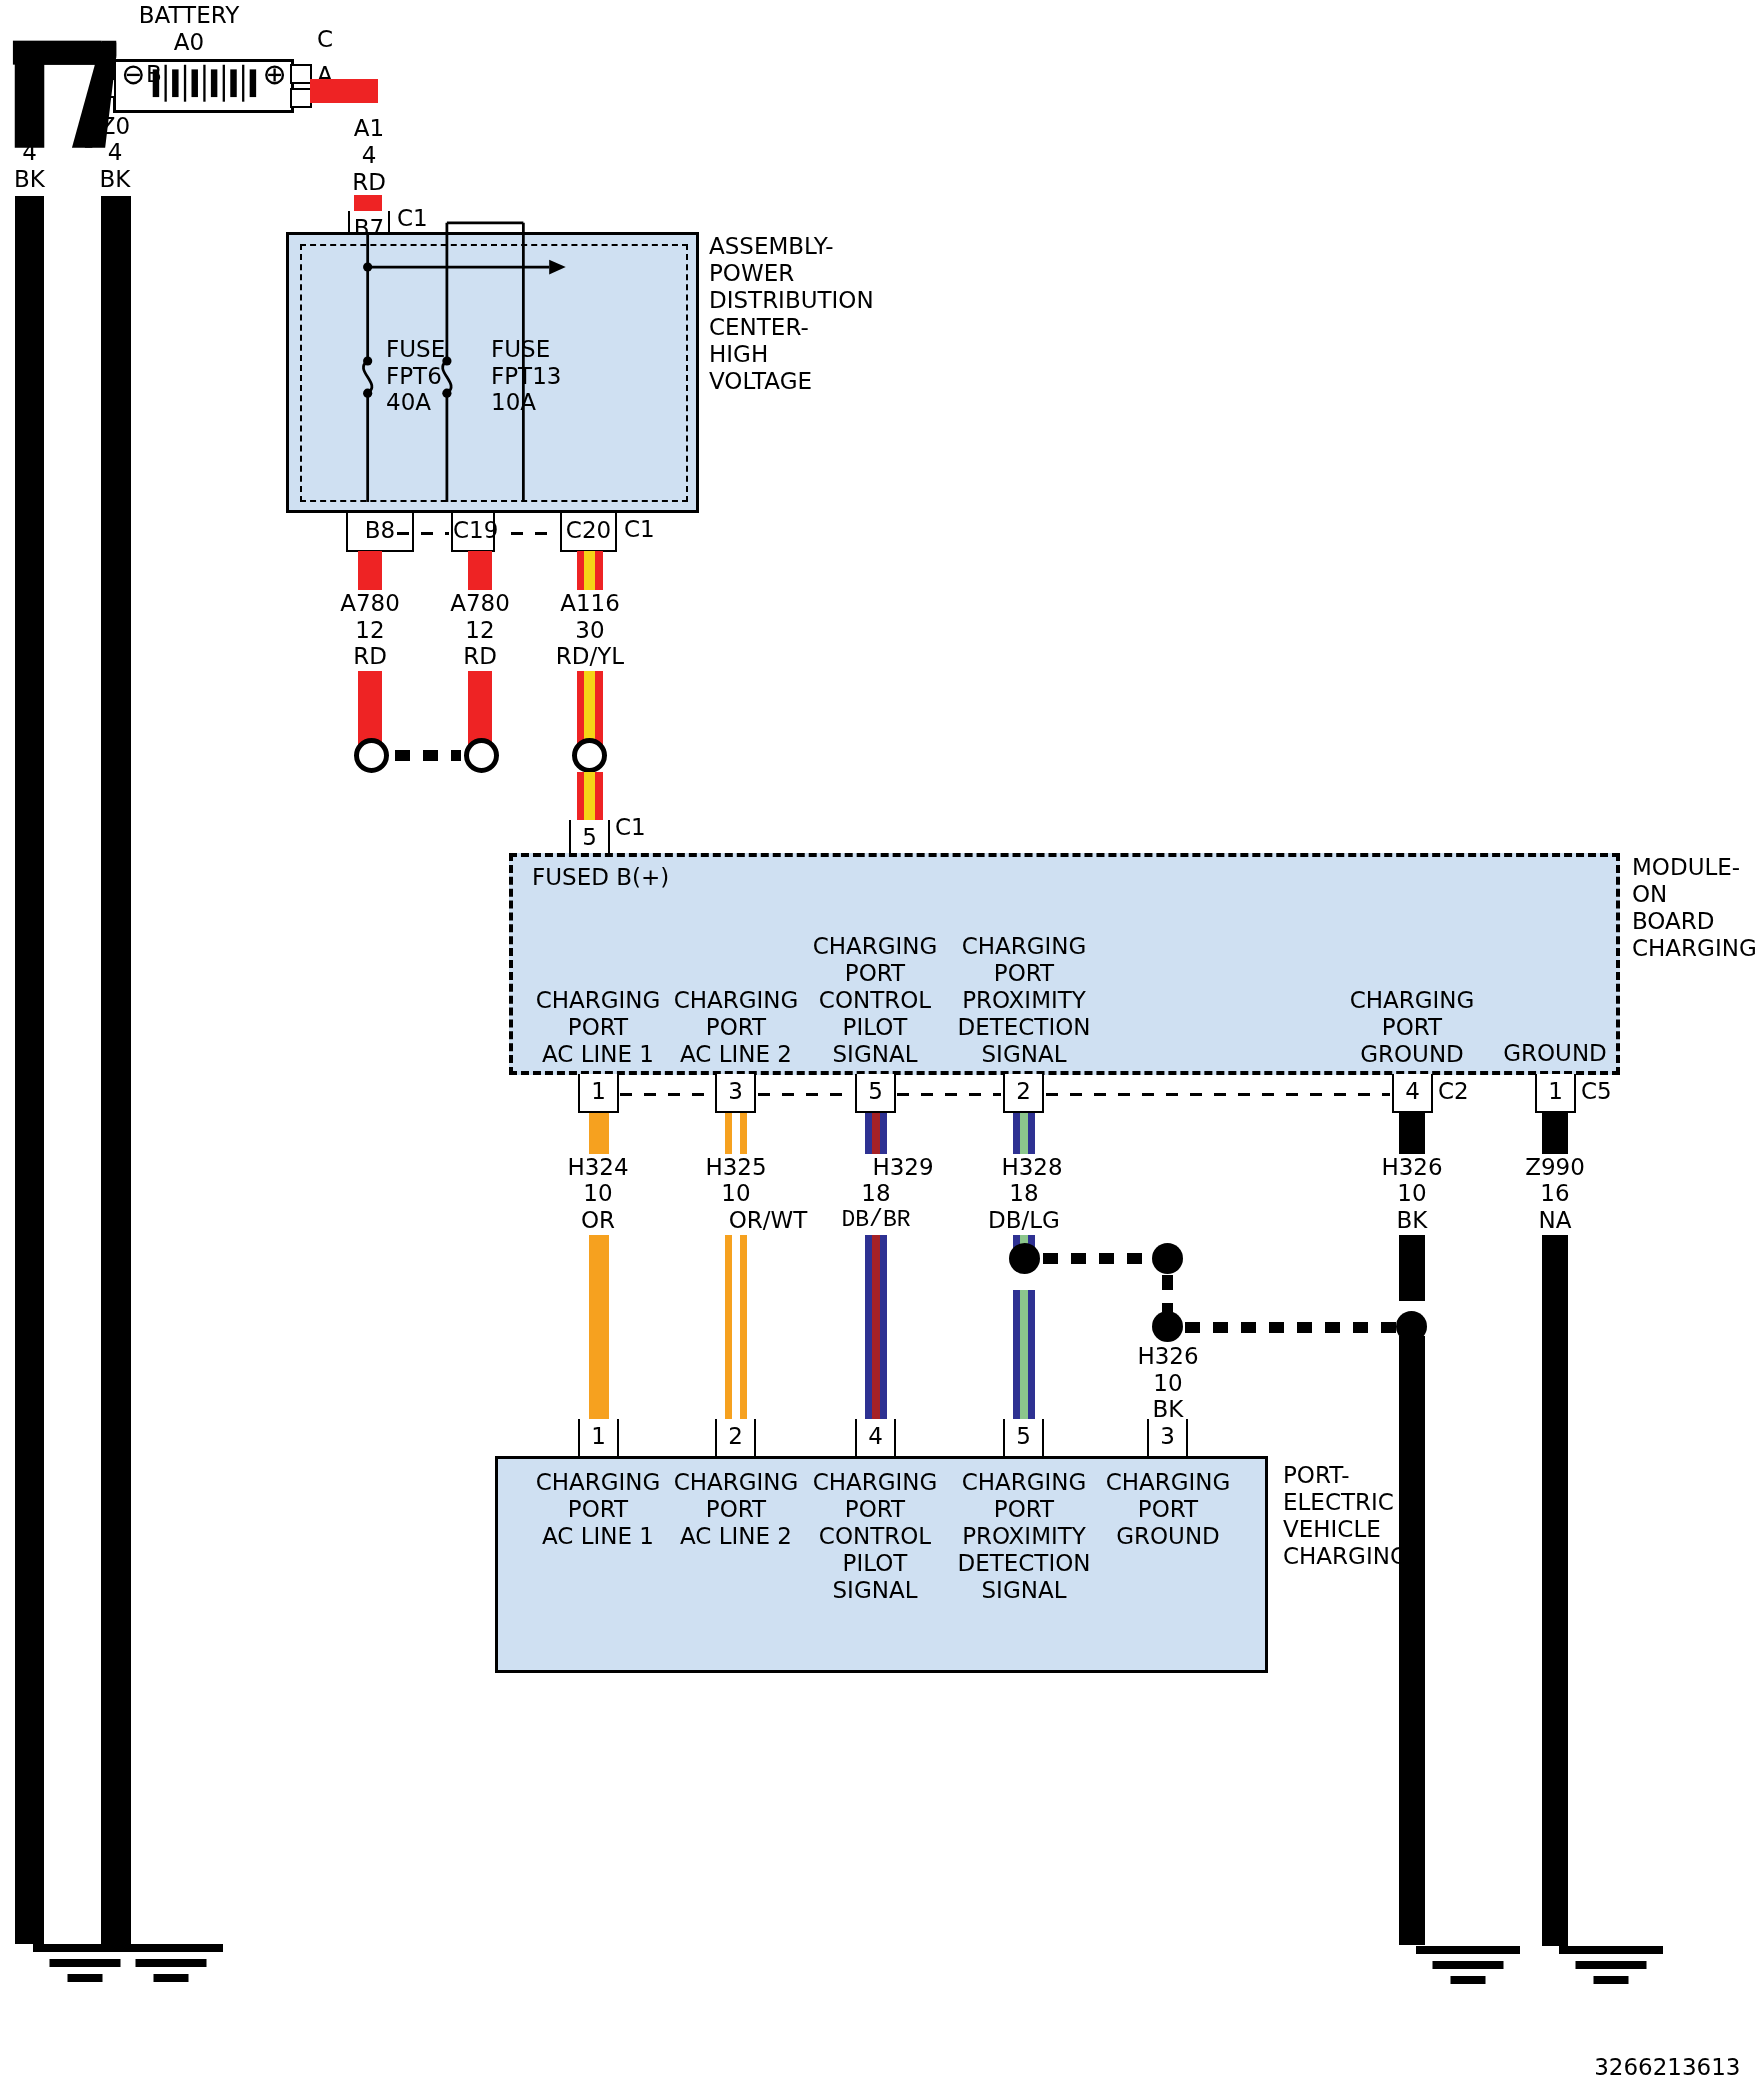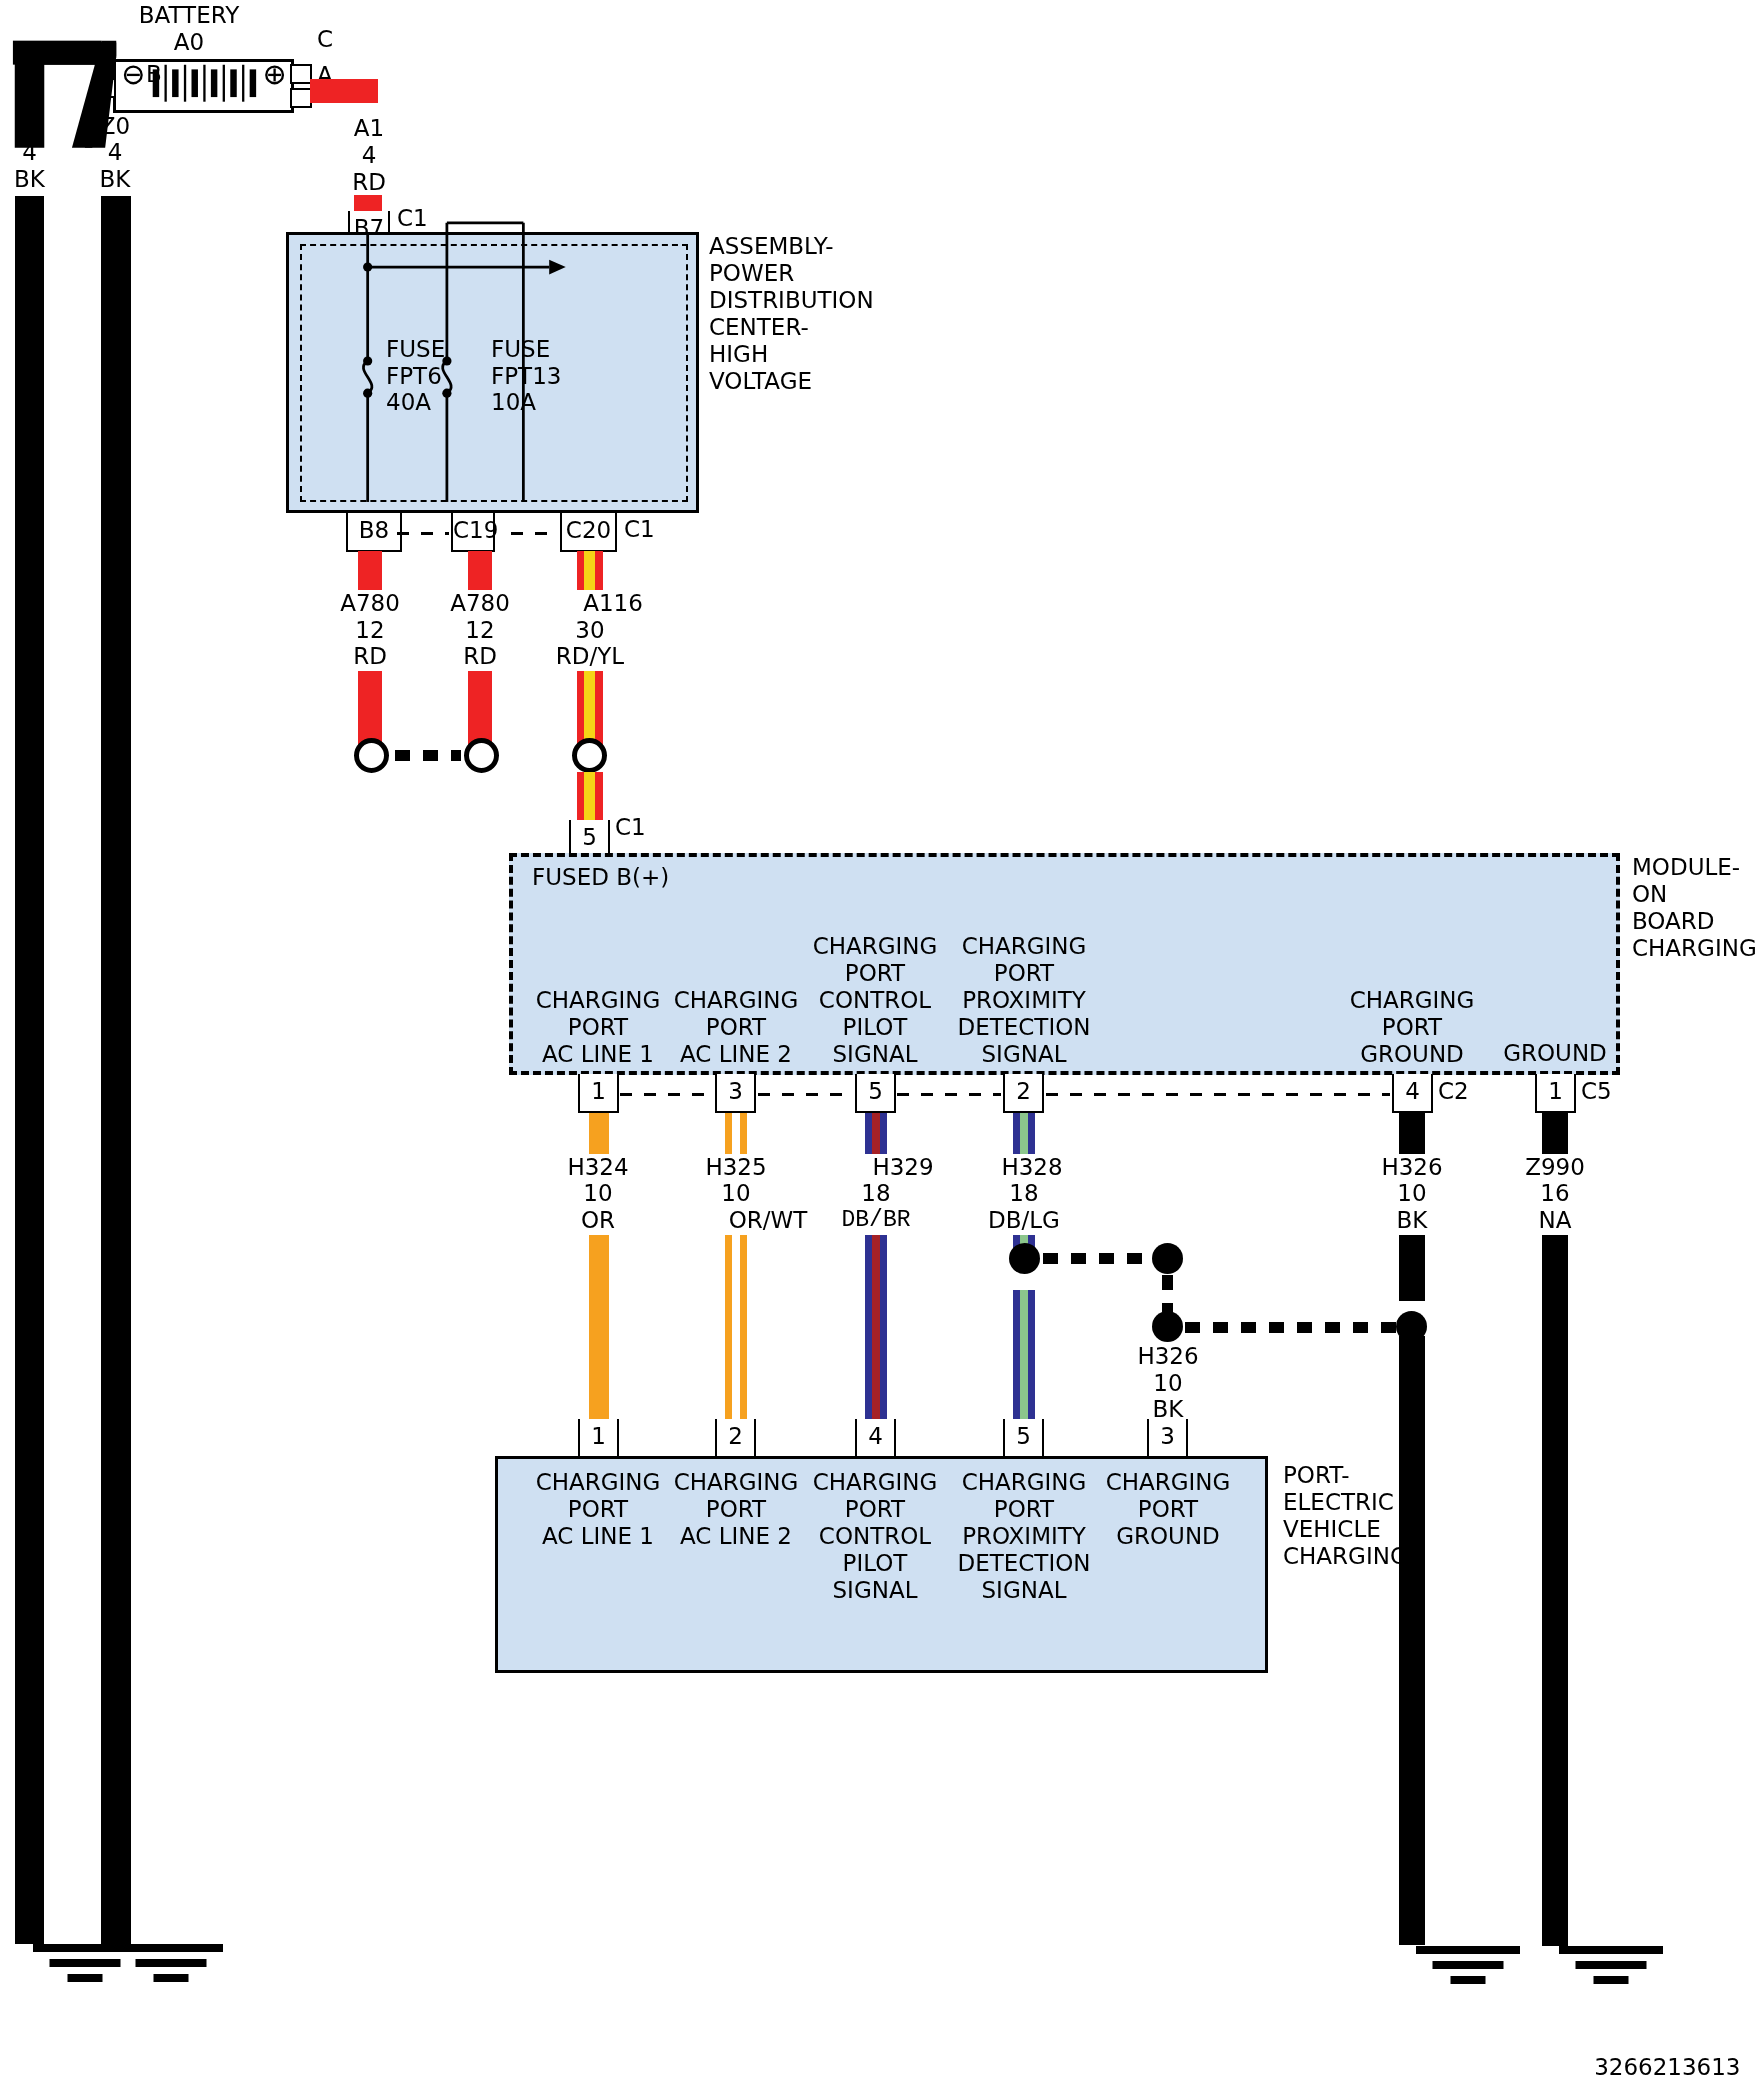--- a/index.html
+++ b/index.html
@@ -135,42 +135,42 @@
 <div class="lbl l" style="left:491px;top:363px;">FPT13</div>
 <div class="lbl l" style="left:491px;top:389px;">10A</div>
 
 <div class="lbl l" style="left:709px;top:233px;white-space:pre-line;">ASSEMBLY-
 POWER
 DISTRIBUTION
 CENTER-
 HIGH
 VOLTAGE</div>
 
-<div class="pin" style="left:346px;top:513px;width:56px;height:39px;">B8</div>
+<div class="pin" style="left:346px;top:513px;width:68px;height:39px;">B8</div>
 <div class="pin" style="left:451px;top:513px;width:44px;height:39px;">C19</div>
 <div class="pin" style="left:560px;top:513px;width:57px;height:39px;">C20</div>
 <div class="lbl" style="left:624px;top:516px;">C1</div>
 <div class="dashline" style="left:397px;top:532px;width:52px;"></div>
 <div class="dashline" style="left:511px;top:532px;width:46px;"></div>
 
 <div class="wire red" style="left:358px;top:551px;width:24px;height:39px;"></div>
 <div class="lbl c" style="left:370px;top:590px;">A780</div>
 <div class="lbl c" style="left:370px;top:617px;">12</div>
 <div class="lbl c" style="left:370px;top:643px;">RD</div>
 <div class="wire red" style="left:358px;top:671px;width:24px;height:85px;"></div>
 
 <div class="wire red" style="left:468px;top:551px;width:24px;height:39px;"></div>
 <div class="lbl c" style="left:480px;top:590px;">A780</div>
 <div class="lbl c" style="left:480px;top:617px;">12</div>
 <div class="lbl c" style="left:480px;top:643px;">RD</div>
 <div class="wire red" style="left:468px;top:671px;width:24px;height:85px;"></div>
 
 <div class="wire" style="left:577px;top:551px;width:26px;height:39px;
      background:linear-gradient(to right,#ee2324 0 7.4px,#f5d417 7.4px 18.5px,#ee2324 18.5px 26px);"></div>
-<div class="lbl c" style="left:590px;top:590px;margin-left:23px;">A116</div>
+<div class="lbl c" style="left:590px;top:590px;">A116</div>
 <div class="lbl c" style="left:590px;top:617px;">30</div>
 <div class="lbl c" style="left:590px;top:643px;">RD/YL</div>
 <div class="wire" style="left:577px;top:671px;width:26px;height:85px;
      background:linear-gradient(to right,#ee2324 0 7.4px,#f5d417 7.4px 18.5px,#ee2324 18.5px 26px);"></div>
 
 <div class="ring" style="left:354px;top:738px;width:35px;height:35px;"></div>
 <div class="ring" style="left:464px;top:738px;width:35px;height:35px;"></div>
 <div class="ring" style="left:572px;top:738px;width:35px;height:35px;"></div>
 <div class="dashline thick" style="left:395px;top:750px;width:66px;"></div>
 

